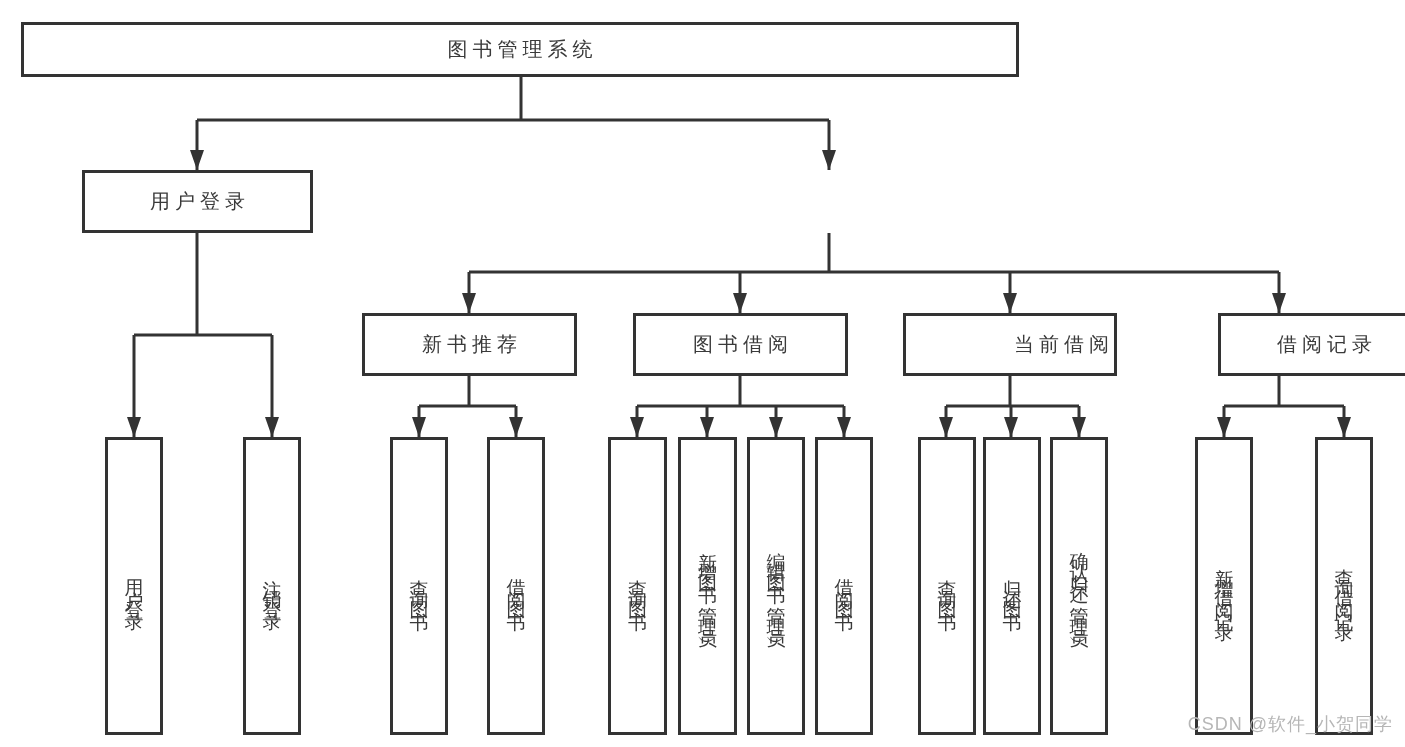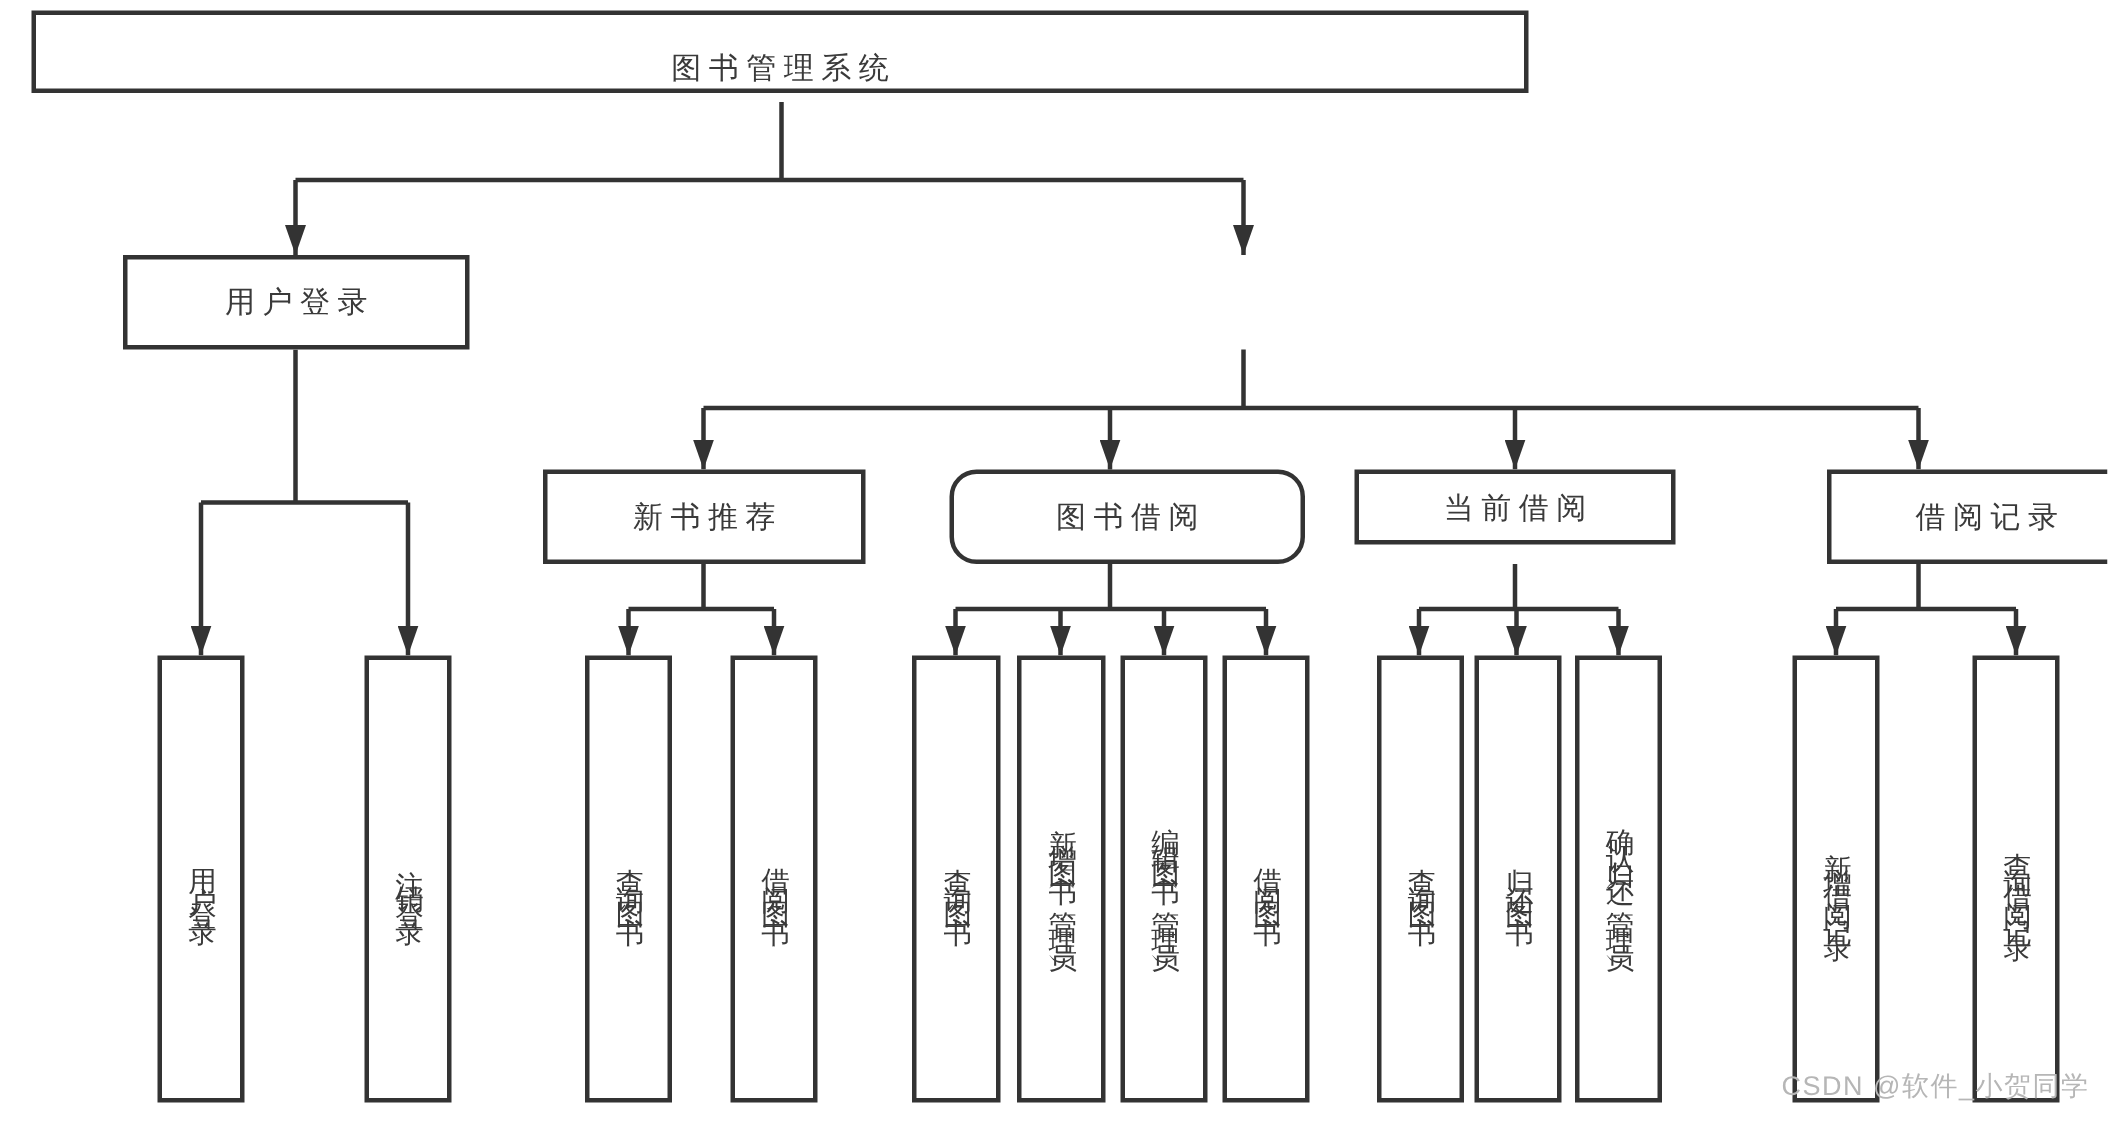--- a/index.html
+++ b/index.html
@@ -82,35 +82,35 @@
     <path d="M707,406 V437" fill="none" stroke="#333333" stroke-width="3" marker-end="url(#arrow)"></path>
     <path d="M776,406 V437" fill="none" stroke="#333333" stroke-width="3" marker-end="url(#arrow)"></path>
     <path d="M844,406 V437" fill="none" stroke="#333333" stroke-width="3" marker-end="url(#arrow)"></path>
     <path d="M946,406 V437" fill="none" stroke="#333333" stroke-width="3" marker-end="url(#arrow)"></path>
     <path d="M1011,406 V437" fill="none" stroke="#333333" stroke-width="3" marker-end="url(#arrow)"></path>
     <path d="M1079,406 V437" fill="none" stroke="#333333" stroke-width="3" marker-end="url(#arrow)"></path>
     <path d="M1224,406 V437" fill="none" stroke="#333333" stroke-width="3" marker-end="url(#arrow)"></path>
     <path d="M1344,406 V437" fill="none" stroke="#333333" stroke-width="3" marker-end="url(#arrow)"></path>
   </svg>
 
-  <div class="node hnode" style="left:21px; top:7px; width:998px; height:55px;align-items:flex-end;">
+  <div class="node hnode" style="left:21px; top:22px; width:998px; height:55px;">
     <span>图书管理系统</span>
   </div>
 
   <div class="node hnode" style="left:82px; top:170px; width:231px; height:63px;">
     <span>用户登录</span>
   </div>
 
   <div class="node hnode" style="left:362px; top:313px; width:215px; height:63px;">
     <span>新书推荐</span>
   </div>
-  <div class="node hnode" style="left:633px; top:313px; width:237px; height:63px;border-radius:18px;">
+  <div class="node hnode" style="left:633px; top:313px; width:215px; height:63px;">
     <span>图书借阅</span>
   </div>
-  <div class="node hnode" style="left:903px; top:313px; width:214px; height:50px;">
+  <div class="node hnode" style="left:903px; top:313px; width:214px; height:63px;justify-content:flex-end;">
     <span>当前借阅</span>
   </div>
   <div class="node hnode" style="left:1218px; top:313px; width:213px; height:63px;">
     <span>借阅记录</span>
   </div>
 
   <div class="node vnode" style="left:105px; top:437px; width:58px; height:298px;">
     <span>用户登录</span>
   </div>
   <div class="node vnode" style="left:243px; top:437px; width:58px; height:298px;">

